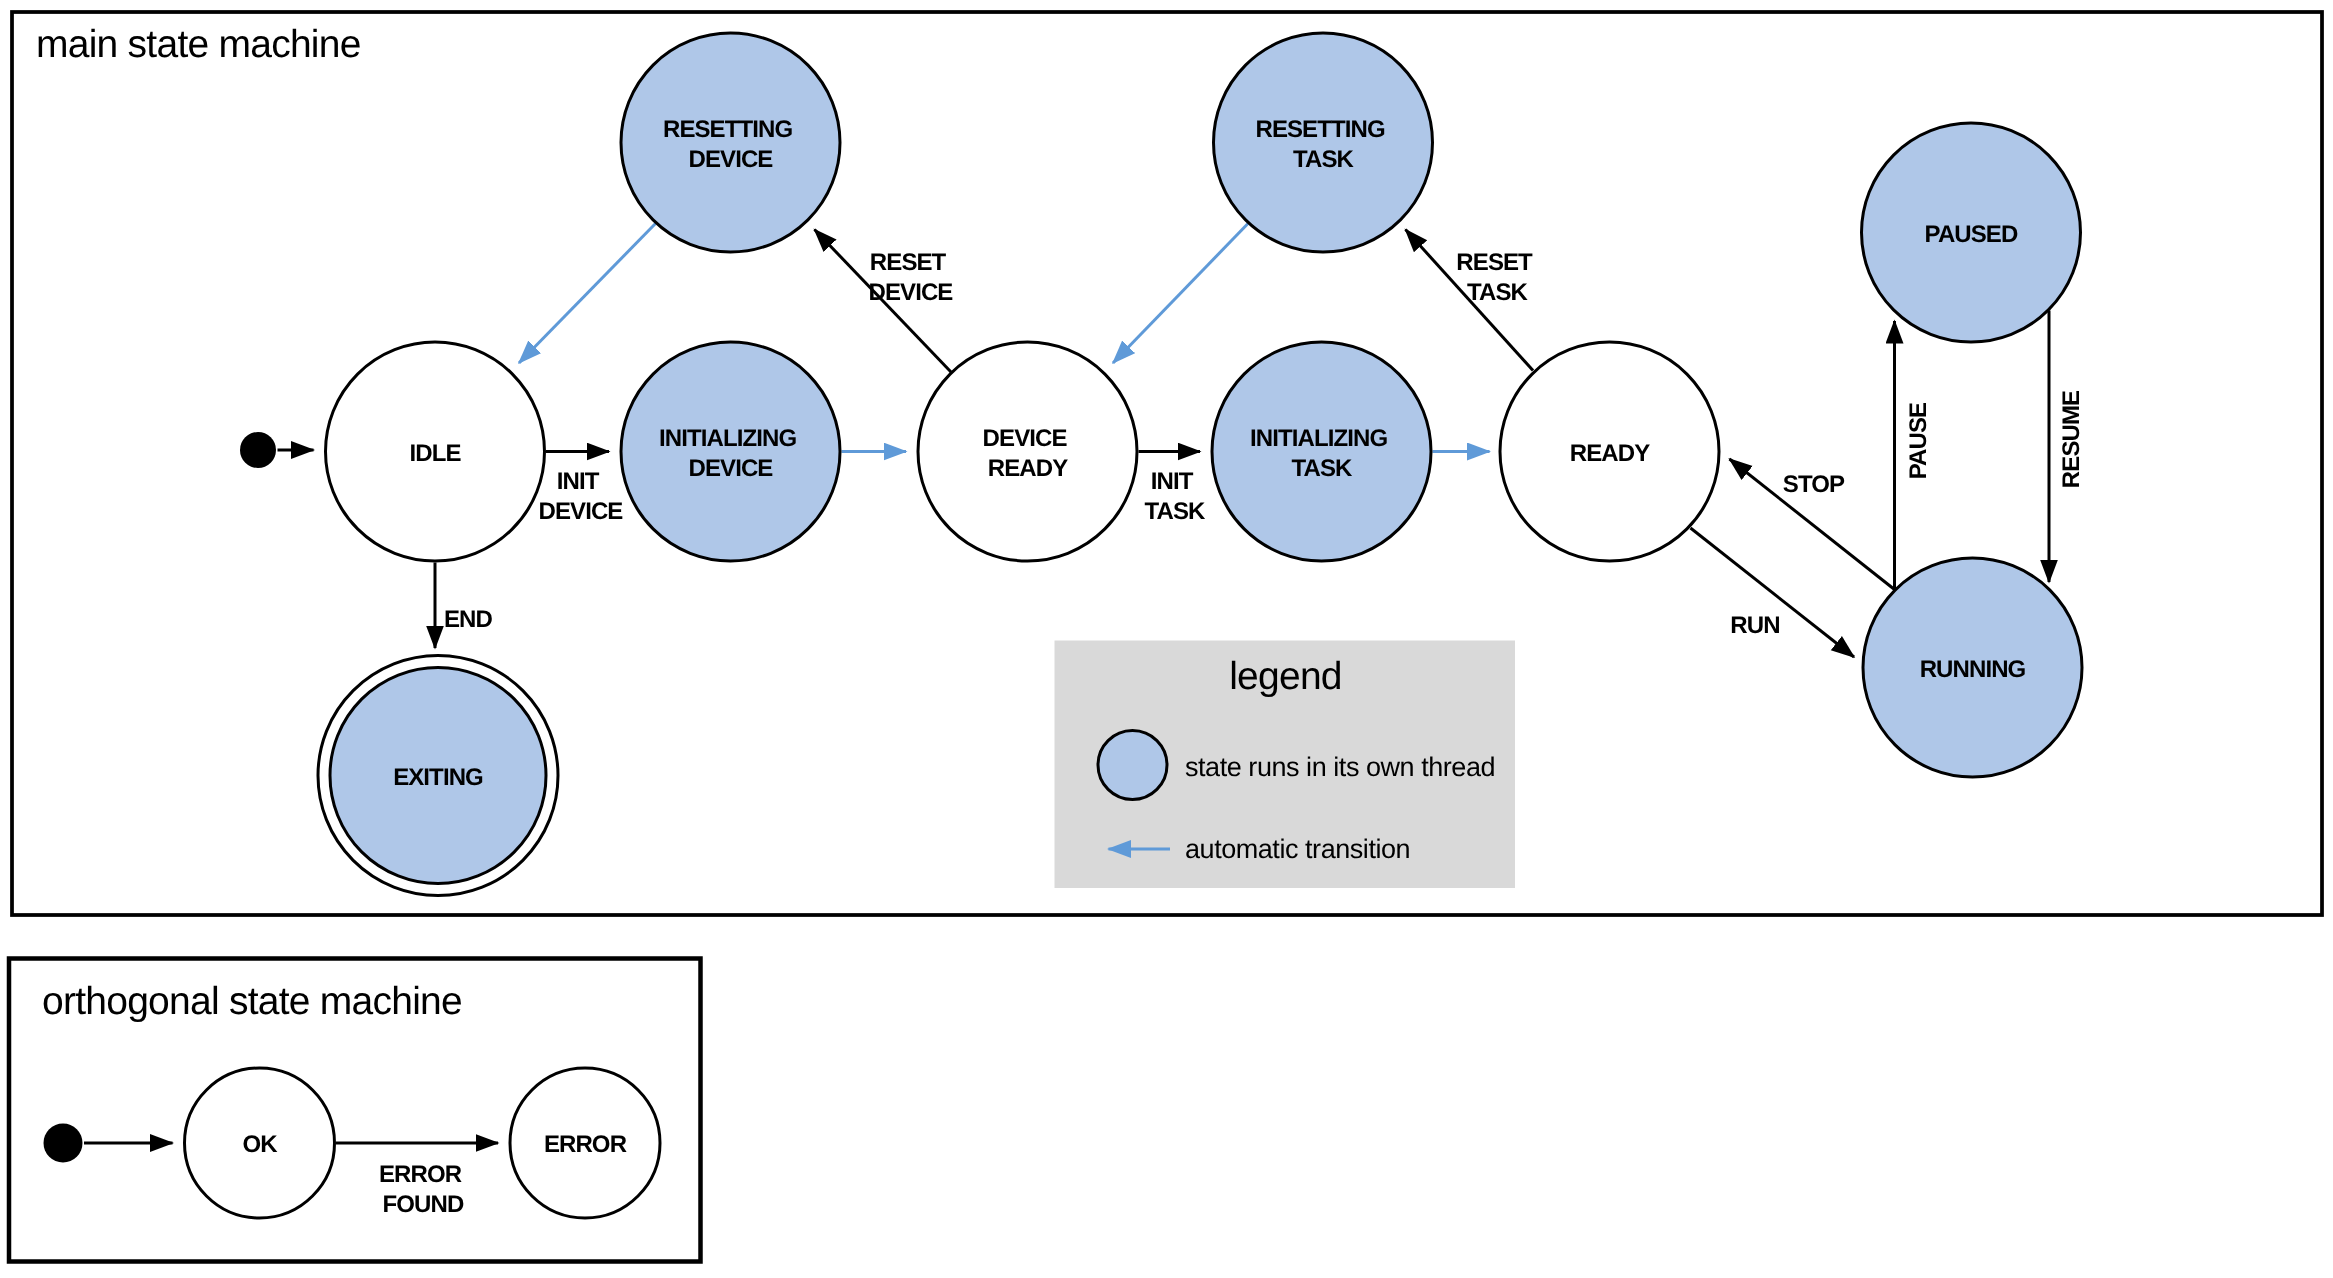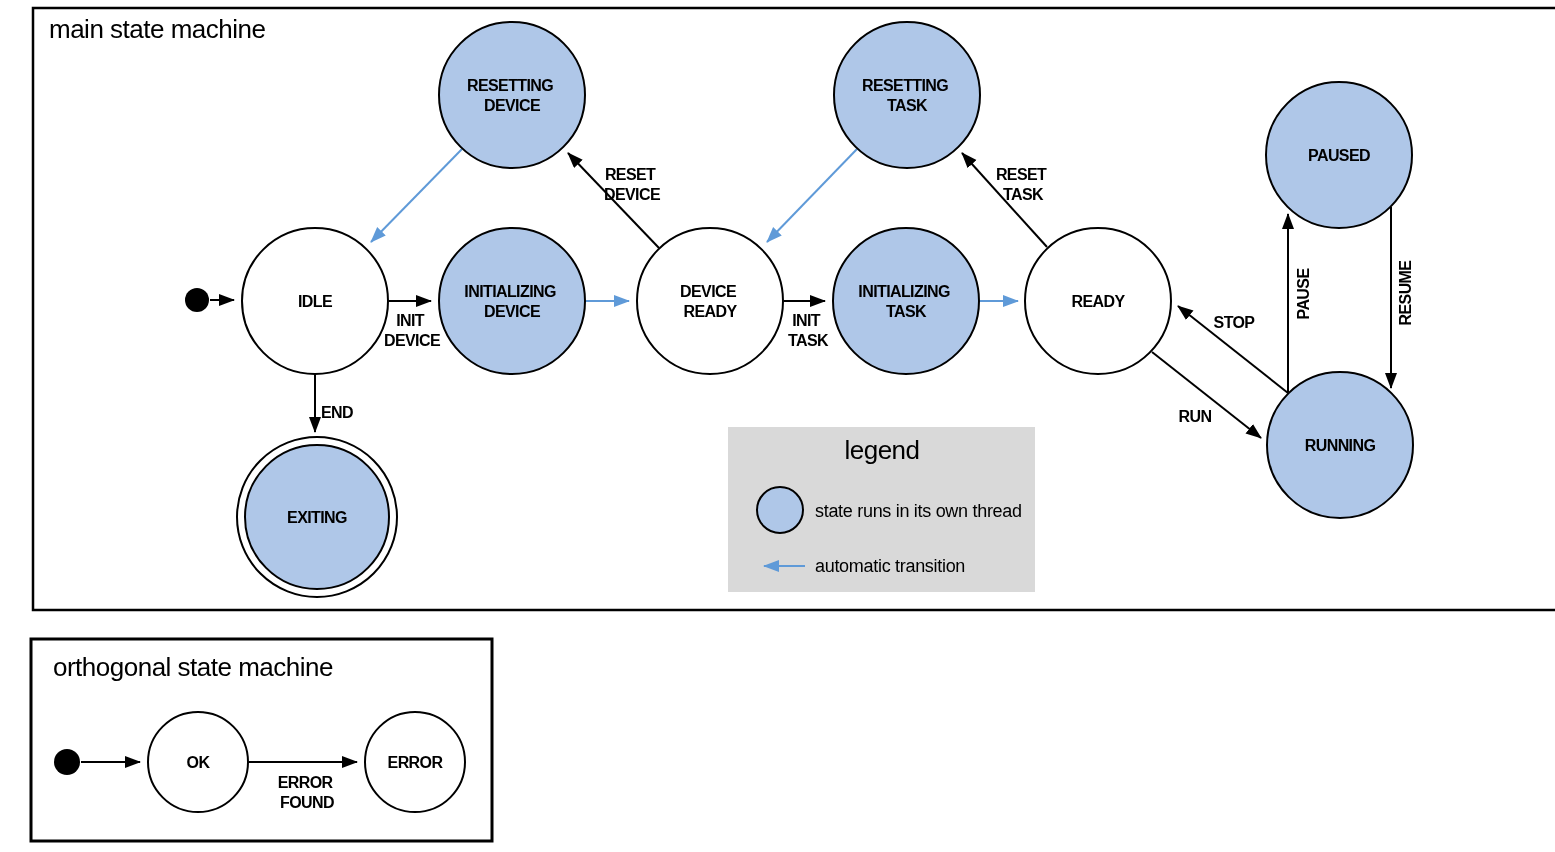--- a/index.html
+++ b/index.html
@@ -3,21 +3,21 @@
 <meta charset="utf-8">
 <style>
   :root{
     --state-fill:#afc7e8;
     --auto-arrow:#5f9ad8;
     --legend-bg:#d9d9d9;
     --line:#000000;
     --bg:#ffffff;
   }
   html,body{margin:0;padding:0;background:var(--bg);}
-  .canvas{width:1524px;height:852px;position:relative;font-family:"Liberation Sans",sans-serif;margin-left:25px;}
+  .canvas{width:1524px;height:852px;position:relative;font-family:"Liberation Sans",sans-serif;}
   svg text{fill:var(--line);}
   .frame{fill:none;stroke:var(--line);stroke-width:2.5;}
   .frame-thick{fill:none;stroke:var(--line);stroke-width:3;}
   .state{stroke:var(--line);stroke-width:2;}
   .state.threaded{fill:var(--state-fill);}
   .state.plain{fill:#ffffff;}
   .final-outer{fill:#ffffff;stroke:var(--line);stroke-width:2;}
   .init-dot{fill:var(--line);stroke:none;}
   .tline{stroke:var(--line);stroke-width:2;fill:none;}
   .tline.auto{stroke:var(--auto-arrow);}

